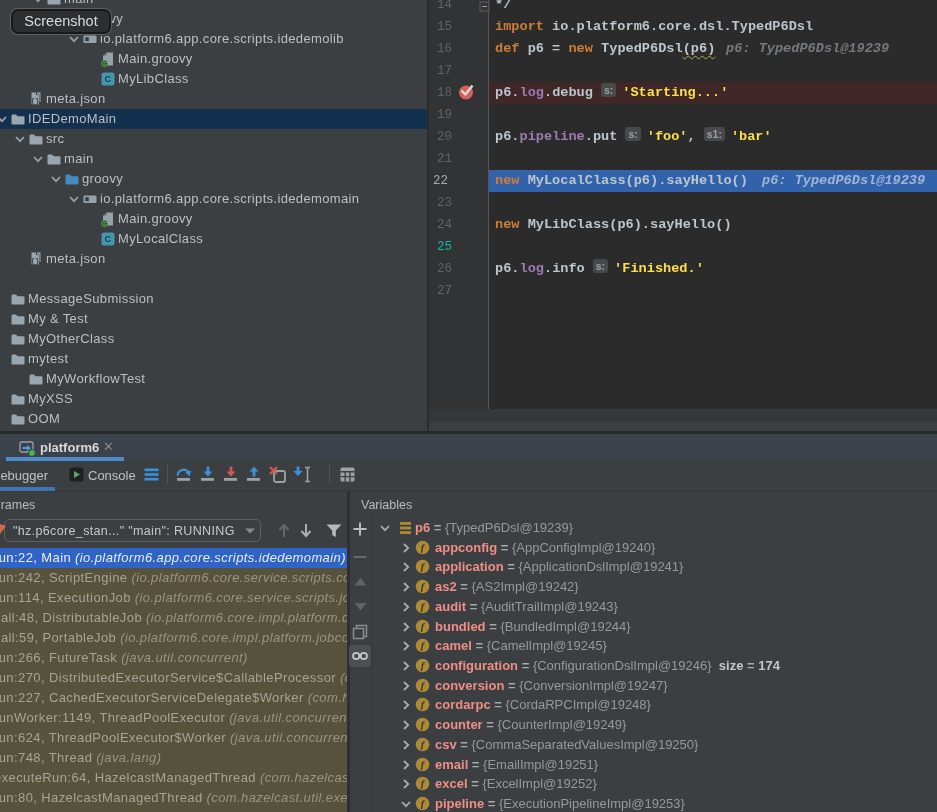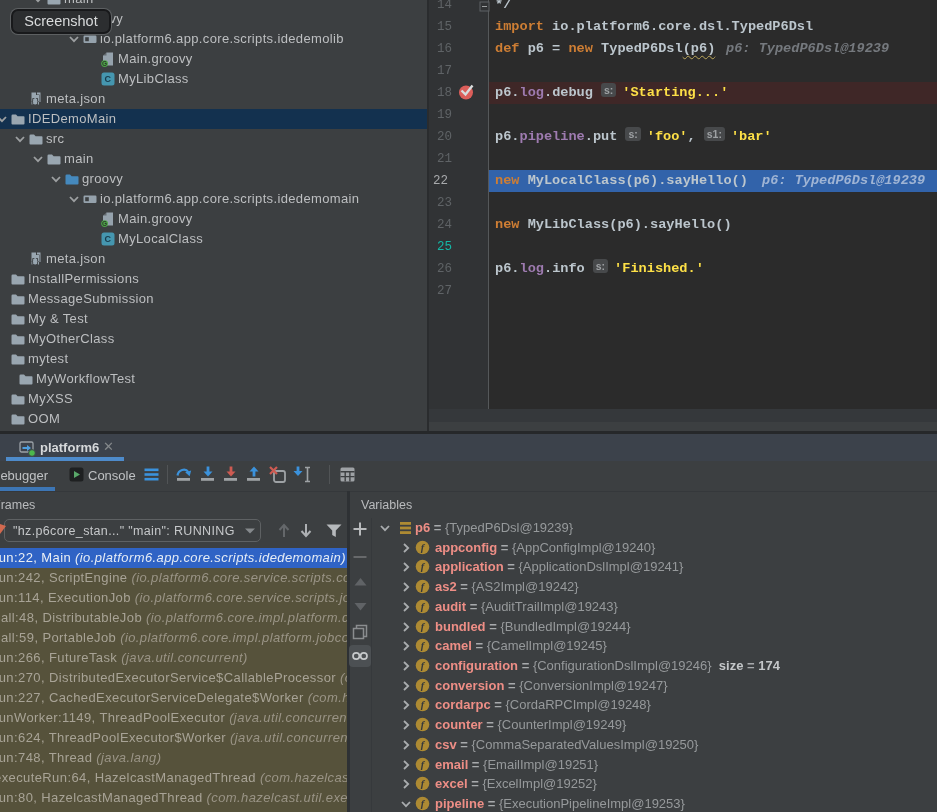--- a/index.html
+++ b/index.html
@@ -144,26 +144,20 @@
       <span class="abs" style="left:118px;top:0;">MyLocalClass</span>
     </div>
 <div class="tree-row" style="left:0;top:249px;width:429px;">
       <svg class="abs" style="left:28px;top:2px" width="16" height="16">
         <path d="M3.5 1.5 L8 1.5 L8 4 L11 4 L11 13.5 L3.5 13.5 Z" fill="#99A6B0"></path>
         <path d="M9 1.5 L12.5 1.5 L12.5 11 L11.5 11 L11.5 3.6 L9 3.6 Z" fill="#99A6B0"></path>
         <text x="7.3" y="11.6" font-size="7.2" font-weight="bold" fill="#3C3F41" text-anchor="middle" font-family="Liberation Mono">{}</text>
       </svg>
       <span class="abs" style="left:46px;top:0;">meta.json</span>
     </div>
-<div class="tree-row" style="left:0;top:269px;width:429px;">
-      <svg class="abs" style="left:10px;top:2px" width="16" height="16">
-        <path d="M1.5 4.8 Q1.5 3.5 2.8 3.5 L6 3.5 L7.6 5.2 L13.7 5.2 Q14.5 5.2 14.5 6 L14.5 12.5 Q14.5 13.5 13.5 13.5 L2.5 13.5 Q1.5 13.5 1.5 12.5 Z" fill="#99A6B0"></path>
-      </svg>
-      <span class="abs" style="left:28px;top:0;">InstallPermissions</span>
-    </div>
 <div class="tree-row" style="left:0;top:289px;width:429px;">
       <svg class="abs" style="left:10px;top:2px" width="16" height="16">
         <path d="M1.5 4.8 Q1.5 3.5 2.8 3.5 L6 3.5 L7.6 5.2 L13.7 5.2 Q14.5 5.2 14.5 6 L14.5 12.5 Q14.5 13.5 13.5 13.5 L2.5 13.5 Q1.5 13.5 1.5 12.5 Z" fill="#99A6B0"></path>
       </svg>
       <span class="abs" style="left:28px;top:0;">MessageSubmission</span>
     </div>
 <div class="tree-row" style="left:0;top:309px;width:429px;">
       <svg class="abs" style="left:10px;top:2px" width="16" height="16">
         <path d="M1.5 4.8 Q1.5 3.5 2.8 3.5 L6 3.5 L7.6 5.2 L13.7 5.2 Q14.5 5.2 14.5 6 L14.5 12.5 Q14.5 13.5 13.5 13.5 L2.5 13.5 Q1.5 13.5 1.5 12.5 Z" fill="#99A6B0"></path>
       </svg>
@@ -174,21 +168,21 @@
         <path d="M1.5 4.8 Q1.5 3.5 2.8 3.5 L6 3.5 L7.6 5.2 L13.7 5.2 Q14.5 5.2 14.5 6 L14.5 12.5 Q14.5 13.5 13.5 13.5 L2.5 13.5 Q1.5 13.5 1.5 12.5 Z" fill="#99A6B0"></path>
       </svg>
       <span class="abs" style="left:28px;top:0;">MyOtherClass</span>
     </div>
 <div class="tree-row" style="left:0;top:349px;width:429px;">
       <svg class="abs" style="left:10px;top:2px" width="16" height="16">
         <path d="M1.5 4.8 Q1.5 3.5 2.8 3.5 L6 3.5 L7.6 5.2 L13.7 5.2 Q14.5 5.2 14.5 6 L14.5 12.5 Q14.5 13.5 13.5 13.5 L2.5 13.5 Q1.5 13.5 1.5 12.5 Z" fill="#99A6B0"></path>
       </svg>
       <span class="abs" style="left:28px;top:0;">mytest</span>
     </div>
-<div class="tree-row" style="left:8px;top:369px;width:429px;">
+<div class="tree-row" style="left:18px;top:369px;width:429px;">
       <svg class="abs" style="left:10px;top:2px" width="16" height="16">
         <path d="M1.5 4.8 Q1.5 3.5 2.8 3.5 L6 3.5 L7.6 5.2 L13.7 5.2 Q14.5 5.2 14.5 6 L14.5 12.5 Q14.5 13.5 13.5 13.5 L2.5 13.5 Q1.5 13.5 1.5 12.5 Z" fill="#99A6B0"></path>
       </svg>
       <span class="abs" style="left:28px;top:0;">MyWorkflowTest</span>
     </div>
 <div class="tree-row" style="left:0;top:389px;width:429px;">
       <svg class="abs" style="left:10px;top:2px" width="16" height="16">
         <path d="M1.5 4.8 Q1.5 3.5 2.8 3.5 L6 3.5 L7.6 5.2 L13.7 5.2 Q14.5 5.2 14.5 6 L14.5 12.5 Q14.5 13.5 13.5 13.5 L2.5 13.5 Q1.5 13.5 1.5 12.5 Z" fill="#99A6B0"></path>
       </svg>
       <span class="abs" style="left:28px;top:0;">MyXSS</span>

